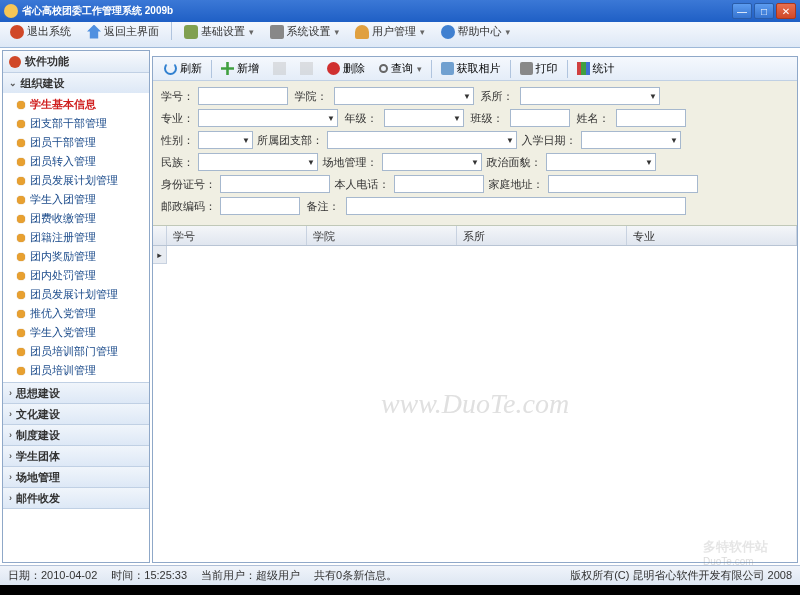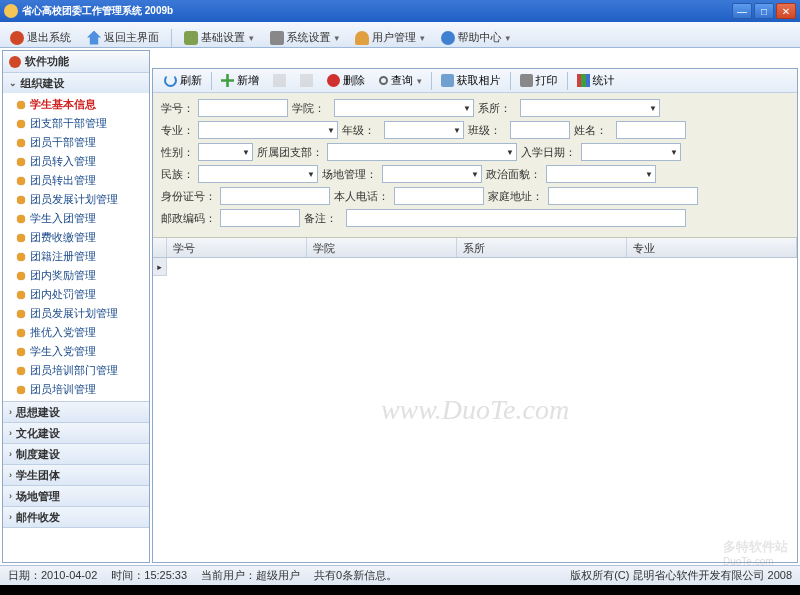--- a/index.html
+++ b/index.html
@@ -3,58 +3,58 @@
 <meta charset="utf-8">
 <style>
 * { box-sizing: border-box; margin: 0; padding: 0; }
 body { font-family: "Microsoft YaHei", Arial, sans-serif; font-size: 11px; background: #fff; width: 800px; height: 595px; overflow: hidden; position: relative; }
 .titlebar { height: 22px; background: linear-gradient(#3b78d6,#1f5fc5); color: #fff; display: flex; align-items: center; padding: 0 4px; }
 .titlebar .icon { width: 14px; height: 14px; background: #f5c657; border-radius: 50%; margin-right: 4px; }
 .titlebar .title { flex: 1; font-weight: bold; font-size: 10px; }
 .win-btns { display: flex; gap: 2px; }
 .win-btn { width: 20px; height: 16px; background: linear-gradient(#5c9cf0,#3674d0); border: 1px solid #2a5ca8; border-radius: 2px; display: flex; align-items: center; justify-content: center; color: #fff; font-size: 10px; cursor: pointer; }
 .win-btn.close { background: linear-gradient(#e87050,#d04828); border-color: #a83820; }
-.main-toolbar { height: 26px; background: linear-gradient(#f5f8fd,#dde8f6); border-bottom: 1px solid #9db8d8; display: flex; align-items: flex-end; padding: 0 6px; gap: 8px; }
+.main-toolbar { height: 26px; background: linear-gradient(#f5f8fd,#dde8f6); border-bottom: 1px solid #9db8d8; display: flex; align-items: flex-start; padding: 0 6px; gap: 8px; }
 .tb-item { display: flex; align-items: center; gap: 3px; cursor: pointer; padding: 2px 4px; color: #333; }
 .tb-icon { width: 14px; height: 14px; display: inline-block; }
 .sep { width: 1px; height: 18px; background: #b0c4de; }
 .dd { font-size: 9px; color: #666; margin-left: 1px; }
 .workspace { display: flex; height: calc(595px - 22px - 26px - 20px - 10px); border-radius: 16px; }
 .sidebar { width: 148px; background: #fff; border: 1px solid #8fa8c8; margin: 2px; display: flex; flex-direction: column; }
 .sidebar-header { height: 22px; background: linear-gradient(#f8fafd,#e0eaf6); border-bottom: 1px solid #c0d0e4; display: flex; align-items: center; padding: 0 6px; font-weight: bold; color: #333; }
 .sidebar-header .gear { width: 12px; height: 12px; background: #d04828; border-radius: 50%; margin-right: 4px; }
 .accordion { flex: 1; overflow: auto; }
 .acc-section { border-bottom: 1px solid #c0d0e4; }
 .acc-head { height: 20px; background: linear-gradient(#f0f5fb,#dde8f6); display: flex; align-items: center; padding: 0 6px; cursor: pointer; color: #333; font-weight: bold; }
 .acc-chevron { margin-right: 4px; font-size: 9px; color: #555; }
 .acc-body { padding: 2px 0; }
 .nav-item { display: flex; align-items: center; padding: 2px 6px 2px 14px; cursor: pointer; color: #1a4a8a; }
 .nav-item .bullet { width: 8px; height: 8px; background: #e8a030; border-radius: 50%; margin-right: 5px; box-shadow: 0 0 1px #b07010; }
 .nav-item.active { color: #d02020; font-weight: bold; }
-.content { flex: 1; margin: 20px 2px 2px 0; border: 1px solid #8fa8c8; display: flex; flex-direction: column; background: #fff; }
+.content { flex: 1; margin: 8px 2px 2px 0; border: 1px solid #8fa8c8; display: flex; flex-direction: column; background: #fff; }
 .content-toolbar { height: 24px; background: linear-gradient(#f5f8fd,#e4edf8); border-bottom: 1px solid #c0d0e4; display: flex; align-items: center; padding: 0 6px; gap: 4px; }
 .ct-btn { display: flex; align-items: center; gap: 3px; padding: 2px 5px; cursor: pointer; border-radius: 2px; }
 .ct-btn.disabled { opacity: 0.45; cursor: default; }
 .ct-icon { width: 13px; height: 13px; display: inline-block; }
 .form-area { background: #f0efe3; padding: 6px 8px; border-bottom: 1px solid #c0c8b8; }
 .form-row { display: flex; align-items: center; gap: 4px; margin-bottom: 4px; flex-wrap: wrap; }
-.form-label { color: #333; text-align: left; min-width: 30px; }
+.form-label { color: #333; text-align: center; min-width: 30px; }
 .form-input { height: 18px; border: 1px solid #a6b8ce; background: #fff; padding: 0 3px; font-size: 11px; }
 .form-combo { height: 18px; border: 1px solid #a6b8ce; background: #fff; display: flex; align-items: center; padding: 0 3px; position: relative; }
 .form-combo .arrow { position: absolute; right: 2px; font-size: 8px; color: #333; }
 .grid-head { height: 20px; background: linear-gradient(#f4f6f9,#e0e6ef); border-bottom: 1px solid #b8c4d4; display: flex; }
 .grid-col { border-right: 1px solid #c8d2e0; padding: 3px 6px; color: #333; }
 .grid-body { flex: 1; background: #fff; position: relative; overflow: hidden; }
 .grid-row-marker { width: 14px; height: 18px; background: #e8ecf2; border-right: 1px solid #c8d2e0; border-bottom: 1px solid #c8d2e0; display: flex; align-items: center; justify-content: center; font-size: 9px; color: #333; }
 .watermark { position: absolute; top: 50%; left: 50%; transform: translate(-50%, -50%); font-size: 28px; color: #e0e0e0; font-style: italic; font-family: Georgia, serif; pointer-events: none; }
 .grid-footer { height: 18px; background: #f0f4d8; border-top: 1px solid #c0c8a8; padding: 2px 6px; color: #6a8a2a; font-weight: bold; }
 .statusbar { height: 20px; background: linear-gradient(#f0f4fa,#dde6f2); border-top: 1px solid #b0c0d8; display: flex; align-items: center; padding: 0 8px; gap: 14px; color: #333; font-size: 11px; }
 .statusbar .spacer { flex: 1; }
 .bottom-bar { height: 10px; background: #000; }
-.corner-logo { position: absolute; right: 12px; bottom: 28px; opacity: 0.3; font-size: 10px; color: #888; }
+.corner-logo { position: absolute; right: 32px; bottom: 28px; opacity: 0.3; font-size: 10px; color: #888; }
 </style>
 </head>
 <body>
 
 <div class="titlebar">
   <span class="icon"></span>
   <span class="title">省心高校团委工作管理系统 2009b</span>
   <div class="win-btns">
     <div class="win-btn">—</div>
     <div class="win-btn">□</div>
@@ -119,24 +119,20 @@
             <div class="nav-item">
               <span class="bullet"></span>
               <span>团员干部管理</span>
             </div>
             <div class="nav-item">
               <span class="bullet"></span>
               <span>团员转入管理</span>
             </div>
             <div class="nav-item">
               <span class="bullet"></span>
-              <span>团员转出管理</span>
-            </div>
-            <div class="nav-item">
-              <span class="bullet"></span>
               <span>团员发展计划管理</span>
             </div>
             <div class="nav-item">
               <span class="bullet"></span>
               <span>学生入团管理</span>
             </div>
             <div class="nav-item">
               <span class="bullet"></span>
               <span>团费收缴管理</span>
             </div>

